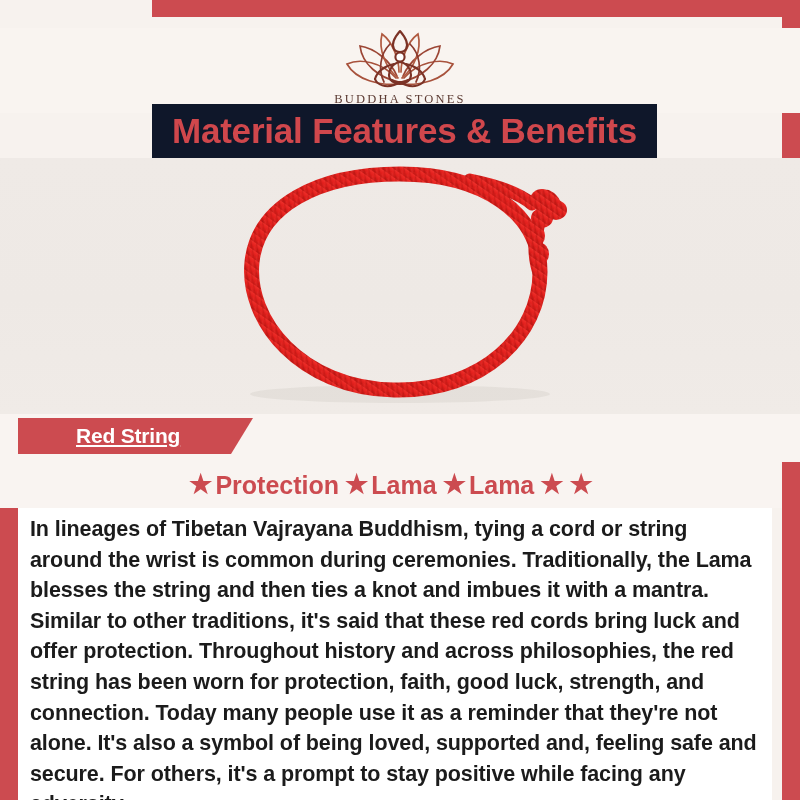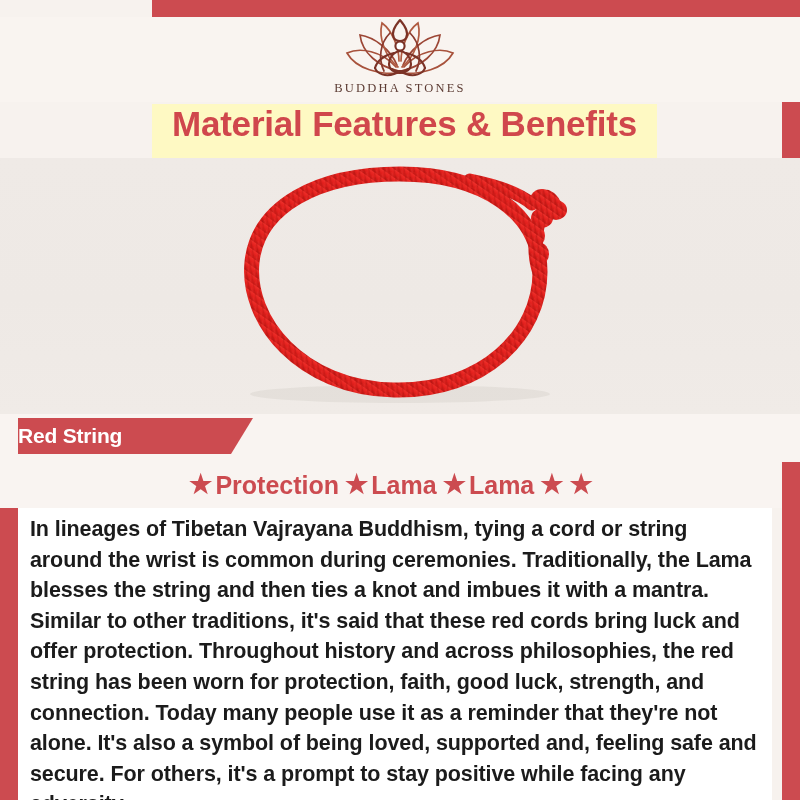--- a/index.html
+++ b/index.html
@@ -43,21 +43,21 @@
     left: 0; bottom: 0;
     width: 612px;
     height: 26px;
     background: #cc4b50;
     clip-path: polygon(0 0, 580px 0, 612px 100%, 0 100%);
   }
 
   
   .header {
     position: absolute;
-    left: 0; top: 17px;
+    left: 0; top: 28px;
     width: 800px;
     height: 85px;
     background: #f9f4f0;
   }
   .logo-wrap {
     position: absolute;
     left: 0; right: 0; top: 0;
     display: flex;
     flex-direction: column;
     align-items: center;
@@ -70,22 +70,23 @@
     letter-spacing: 2.2px;
     color: #5c3b33;
     font-weight: 400;
   }
 
   
   .title-band {
     position: absolute;
     left: 152px; top: 104px;
     width: 505px; height: 54px;
-    background: #fef9c3;
-    display: flex;
+    background: #0f172a;
+    display: flex;
+    align-items: center;
     justify-content: center;
   }
   .title-text {
     font-size: 35px;
     font-weight: 700;
     color: #d0474c;
     letter-spacing: -0.2px;
     white-space: nowrap;
   }
 
@@ -112,22 +113,24 @@
     width: 235px; height: 36px;
     background: #cc4b50;
     clip-path: polygon(0 0, 100% 0, calc(100% - 22px) 100%, 0 100%);
     display: flex;
     align-items: center;
   }
   .label-text {
     color: #ffffff;
     font-size: 21px;
     font-weight: 700;
+    padding-left: 58px;
     letter-spacing: -0.2px;
     white-space: nowrap;
+    text-decoration: underline;
   }
 
   
   .features-row {
     position: absolute;
     left: 0; top: 462px;
     width: 782px; height: 46px;
     background: #f9f4f1;
     display: flex;
     align-items: center;

